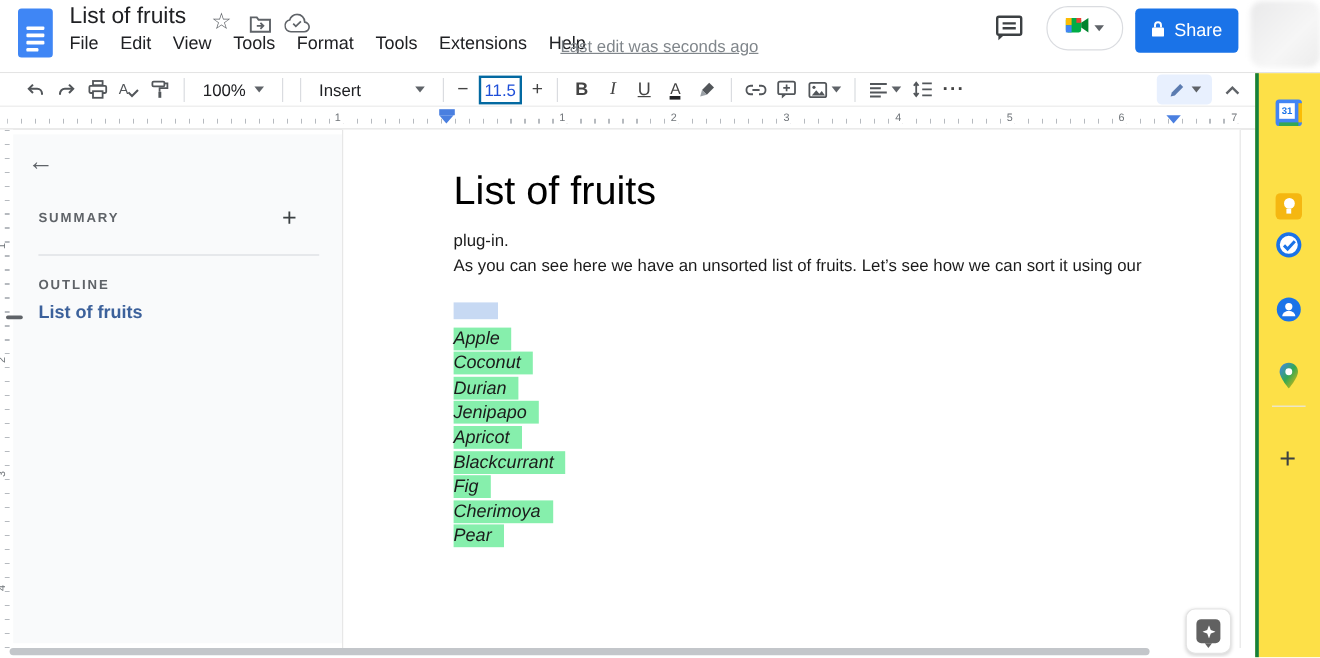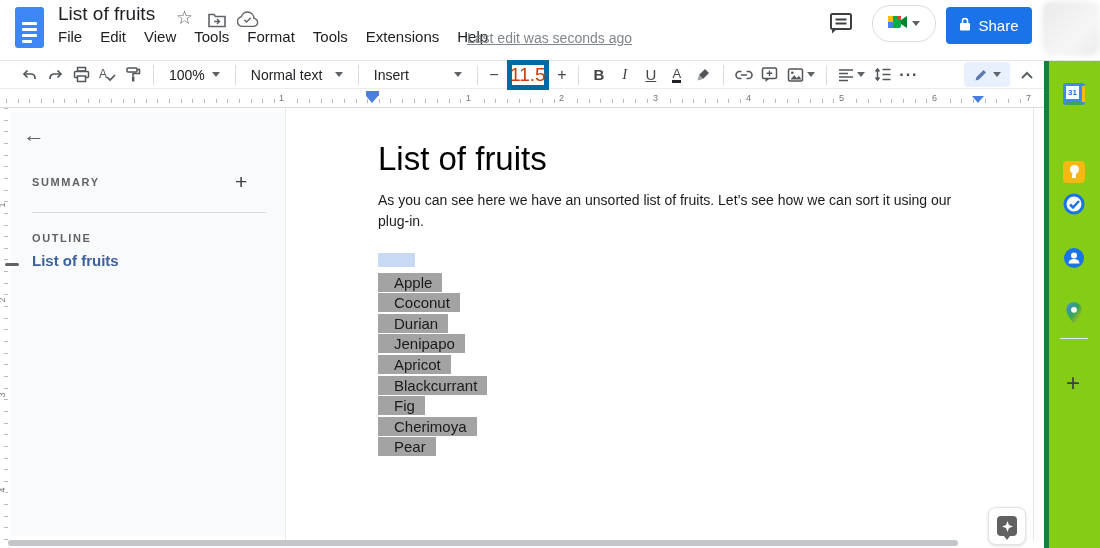--- a/index.html
+++ b/index.html
@@ -34,22 +34,22 @@
   
   .toolbar{position:absolute;top:61px;left:0;width:1048px;height:28px;background:#fff;
            border-bottom:1px solid #ececec;display:flex;align-items:center;padding-left:16px;box-sizing:border-box;}
   .tb{display:flex;align-items:center;justify-content:center;width:26px;height:24px;cursor:pointer;}
   .tb-div{width:1px;height:20px;background:#dadce0;margin:0 7px;}
   .tb-select{display:flex;align-items:center;gap:7px;padding:0 8px;font-size:14px;color:#202124;cursor:pointer;height:24px;}
   .bold-b{font-weight:700;font-size:15px;color:#444;}
   .ital-i{font-style:italic;font-family:"Liberation Serif",serif;font-size:15px;color:#444;}
   .und-u{text-decoration:underline;font-size:15px;color:#444;}
   .tcolor{font-size:13px;color:#444;border-bottom:3px solid #202124;line-height:13px;}
-  .size-box{width:32px;height:20px;border:5px solid #0369a1;display:flex;align-items:center;
-            justify-content:center;font-size:19px;color:#c2410c;margin:0 4px;}
+  .size-box{width:32px;height:20px;border:2px solid #0369a1;display:flex;align-items:center;
+            justify-content:center;font-size:14px;color:#1d4ed8;margin:0 4px;}
   .pm{font-size:16px;color:#444;cursor:pointer;width:18px;text-align:center;}
   .more-dots{font-size:16px;font-weight:700;color:#444;letter-spacing:1px;}
   .editing-chip{margin-left:auto;width:46px;height:25px;background:#e8f0fe;border-radius:4px;
                 display:flex;align-items:center;justify-content:center;gap:5px;cursor:pointer;}
   .collapse-btn{margin:0 14px 0 10px;cursor:pointer;display:flex;align-items:center;}
   
   .ruler-h{position:absolute;top:90px;left:0;width:1048px;height:17px;background:#fff;
            border-bottom:1px solid #dcdcdc;}
   .ruler-h .ticks{position:absolute;left:6px;right:8px;bottom:4px;height:4px;
       background:repeating-linear-gradient(90deg,#b6babf 0 1px,transparent 1px 11.65px);}
@@ -68,32 +68,32 @@
   .sum-plus{position:absolute;left:224px;top:58px;font-size:21px;color:#3c4043;cursor:pointer;}
   .panel-div{position:absolute;left:21px;width:234px;top:100px;height:1px;background:#dadce0;}
   .outline-item{position:absolute;left:21px;top:140px;font-size:15px;font-weight:600;color:#3c619b;cursor:pointer;}
   .outline-dash{position:absolute;left:5px;top:263px;width:14px;height:3px;background:#5f6368;border-radius:2px;}
   
   .page{position:absolute;left:285px;top:108px;width:747px;height:432px;background:#fff;
         border-left:1px solid #e7e7e7;border-right:1px solid #e7e7e7;}
   .doc-heading{position:absolute;left:92px;top:32px;font-size:33px;color:#000;white-space:nowrap;}
   .doc-para{position:absolute;left:92px;top:82px;font-size:14px;line-height:20.5px;color:#1b1b1b;white-space:nowrap;}
   .doc-list{position:absolute;left:92px;top:144px;font-size:15px;line-height:20.6px;color:#1b1b1b;}
-  .hl{background:#a3a3a3;padding:1px 10px 1px 16px;}
+  .hl{background:#86efac;padding:1px 10px 1px 0;font-style:italic;}
   .hl-empty{display:inline-block;width:37px;height:14px;background:#c7d9f3;}
   
   .explore-card{position:absolute;left:988px;top:507px;width:36px;height:36px;background:#fff;
                 border:1px solid #e3e3e3;border-radius:8px;box-shadow:0 1px 3px rgba(0,0,0,.15);
                 display:flex;align-items:center;justify-content:center;cursor:pointer;}
   .explore-badge{position:relative;width:20px;height:20px;background:#616161;border-radius:4px;
                  display:flex;align-items:center;justify-content:center;}
   .explore-badge::after{content:"";position:absolute;bottom:-4px;left:7px;border-left:3px solid transparent;
                  border-right:3px solid transparent;border-top:4px solid #616161;}
   .panel-chevron{position:absolute;left:1060px;top:505px;font-size:24px;color:#5f6368;cursor:pointer;}
-  .apps-rail{position:absolute;right:0;top:61px;width:51px;height:487px;background:#84cc16;border-left:5px solid #15803d;}
+  .apps-rail{position:absolute;right:0;top:61px;width:51px;height:487px;background:#fde047;border-left:3px solid #15803d;}
   .rail-btn{position:absolute;left:14px;width:22px;height:22px;cursor:pointer;}
   .cal-icon{background:#4285f4;border-radius:3px;position:relative;overflow:hidden;}
   .cal-inner{position:absolute;left:3px;top:3px;width:13px;height:13px;background:#fff;
              font-size:8px;font-weight:700;color:#1a73e8;display:flex;align-items:center;justify-content:center;}
   .cal-icon::before{content:"";position:absolute;right:0;top:3px;width:3px;height:16px;background:#fbbc04;}
   .cal-icon::after{content:"";position:absolute;bottom:0;left:3px;width:16px;height:3px;background:#34a853;}
   .keep-icon{background:#f5b711;border-radius:4px;position:relative;}
   .keep-icon::before{content:"";position:absolute;left:6.5px;top:4px;width:9px;height:9px;background:#fff;border-radius:50%;}
   .keep-icon::after{content:"";position:absolute;left:9px;top:13px;width:4px;height:4px;background:#fff;}
   .rail-div{position:absolute;left:11px;top:277px;width:28px;height:1px;background:#e8e8e8;}
@@ -200,24 +200,20 @@
           <path d="M12 3.5h2.5v4H8v3" fill="none" stroke="#52565a" stroke-width="1.5"></path>
           <rect x="7" y="10.5" width="2.4" height="5" fill="#52565a"></rect>
         </svg>
     </span>
     <span class="tb-div"></span>
     <span class="tb-select">
       <span>100%</span>
         <span class="caret"></span>
     </span>
     <span class="tb-div"></span>
-    <span class="tb-select" style="width:92px;justify-content:space-between;">
-      <span>Normal text</span>
-        <span class="caret"></span>
-    </span>
     <span class="tb-div"></span>
     <span class="tb-select" style="width:88px;justify-content:space-between;">
       <span>Insert</span>
         <span class="caret"></span>
     </span>
     <span class="tb-div"></span>
     <span class="pm">−</span>
     <span class="size-box">11.5</span>
     <span class="pm">+</span>
     <span class="tb-div"></span>
@@ -310,22 +306,22 @@
     <span class="sum-plus">+</span>
     <div class="panel-div"></div>
     <span class="sec-label" style="top:120px">OUTLINE</span>
     <span class="outline-item">List of fruits</span>
   </div>
   <span class="outline-dash"></span>
 
   <div class="page">
     <div class="doc-heading">List of fruits</div>
     <div class="doc-para">
+      <div>plug-in.</div>
       <div>As you can see here we have an unsorted list of fruits. Let’s see how we can sort it using our</div>
-      <div>plug-in.</div>
     </div>
     <div class="doc-list">
       <div class="line"><span class="hl-empty"></span></div>
       <div class="line"><span class="hl">Apple</span></div>
       <div class="line"><span class="hl">Coconut</span></div>
       <div class="line"><span class="hl">Durian</span></div>
       <div class="line"><span class="hl">Jenipapo</span></div>
       <div class="line"><span class="hl">Apricot</span></div>
       <div class="line"><span class="hl">Blackcurrant</span></div>
       <div class="line"><span class="hl">Fig</span></div>

